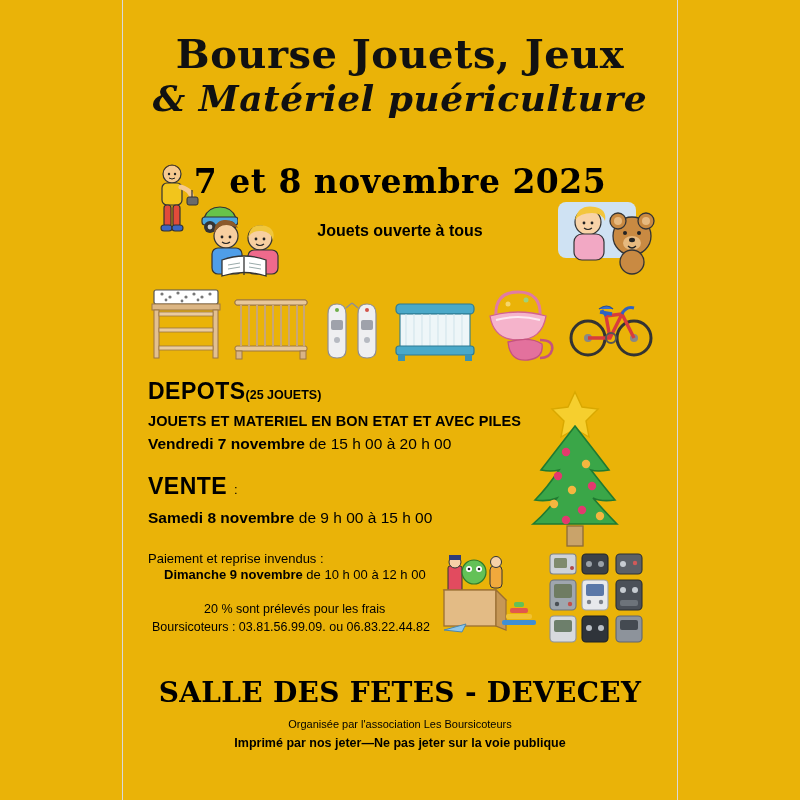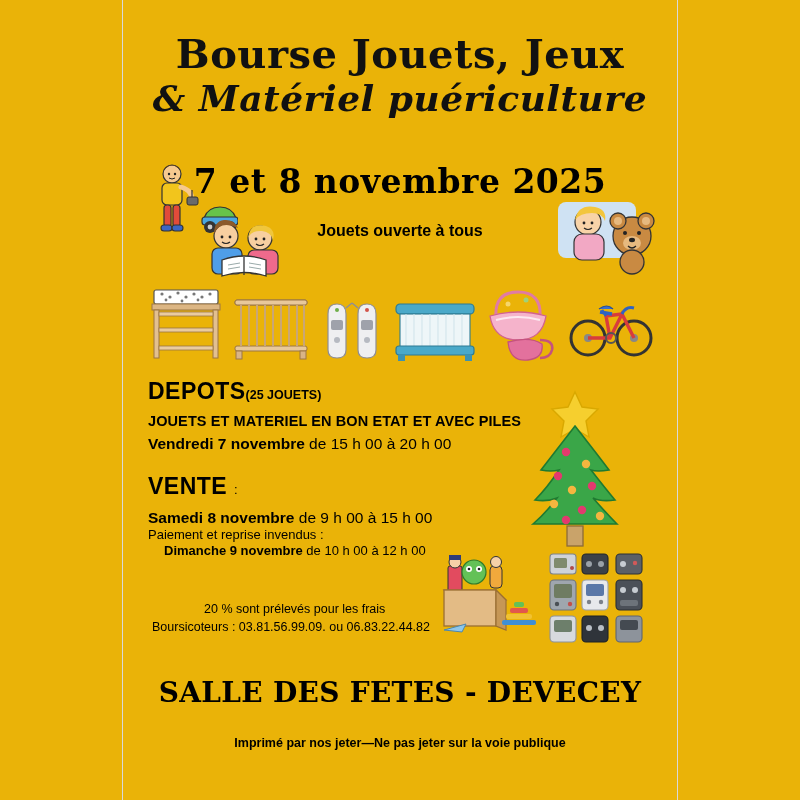--- a/index.html
+++ b/index.html
@@ -120,20 +120,21 @@
   .h-vente .colon {
     font-size: 13px;
     font-weight: normal;
   }
   .when-line2 {
     font-size: 15.5px;
     margin-top: 9px;
   }
   .pay-head {
     font-size: 13px;
+    margin-top: 24px;
   }
   .pay-line {
     font-size: 13px;
     margin-top: 1px;
     padding-left: 16px;
   }
   .pay-line b { font-weight: bold; }
 
   .fees {
     position: absolute;
@@ -476,15 +477,16 @@
       <rect x="6" y="68" width="18" height="12" rx="2" fill="#6d7f6b"></rect>
       <rect x="34" y="64" width="26" height="26" rx="4" fill="#2f343a" stroke="#1d2125" stroke-width="1.1"></rect>
       <circle cx="41" cy="76" r="3" fill="#b9bfc6"></circle>
         <circle cx="53" cy="76" r="3" fill="#b9bfc6"></circle>
       <rect x="68" y="64" width="26" height="26" rx="4" fill="#8d939b" stroke="#5f6570" stroke-width="1.1"></rect>
       <rect x="72" y="68" width="18" height="10" rx="2" fill="#444a51"></rect>
     </svg>
   </div>
 
   <div class="venue">SALLE DES FETES - DEVECEY</div>
+  <div class="org">Organisée par l'association Les Boursicoteurs</div>
   <div class="print">Imprimé par nos jeter—Ne pas jeter sur la voie publique</div>
 
 </div>
 
 </body></html>

